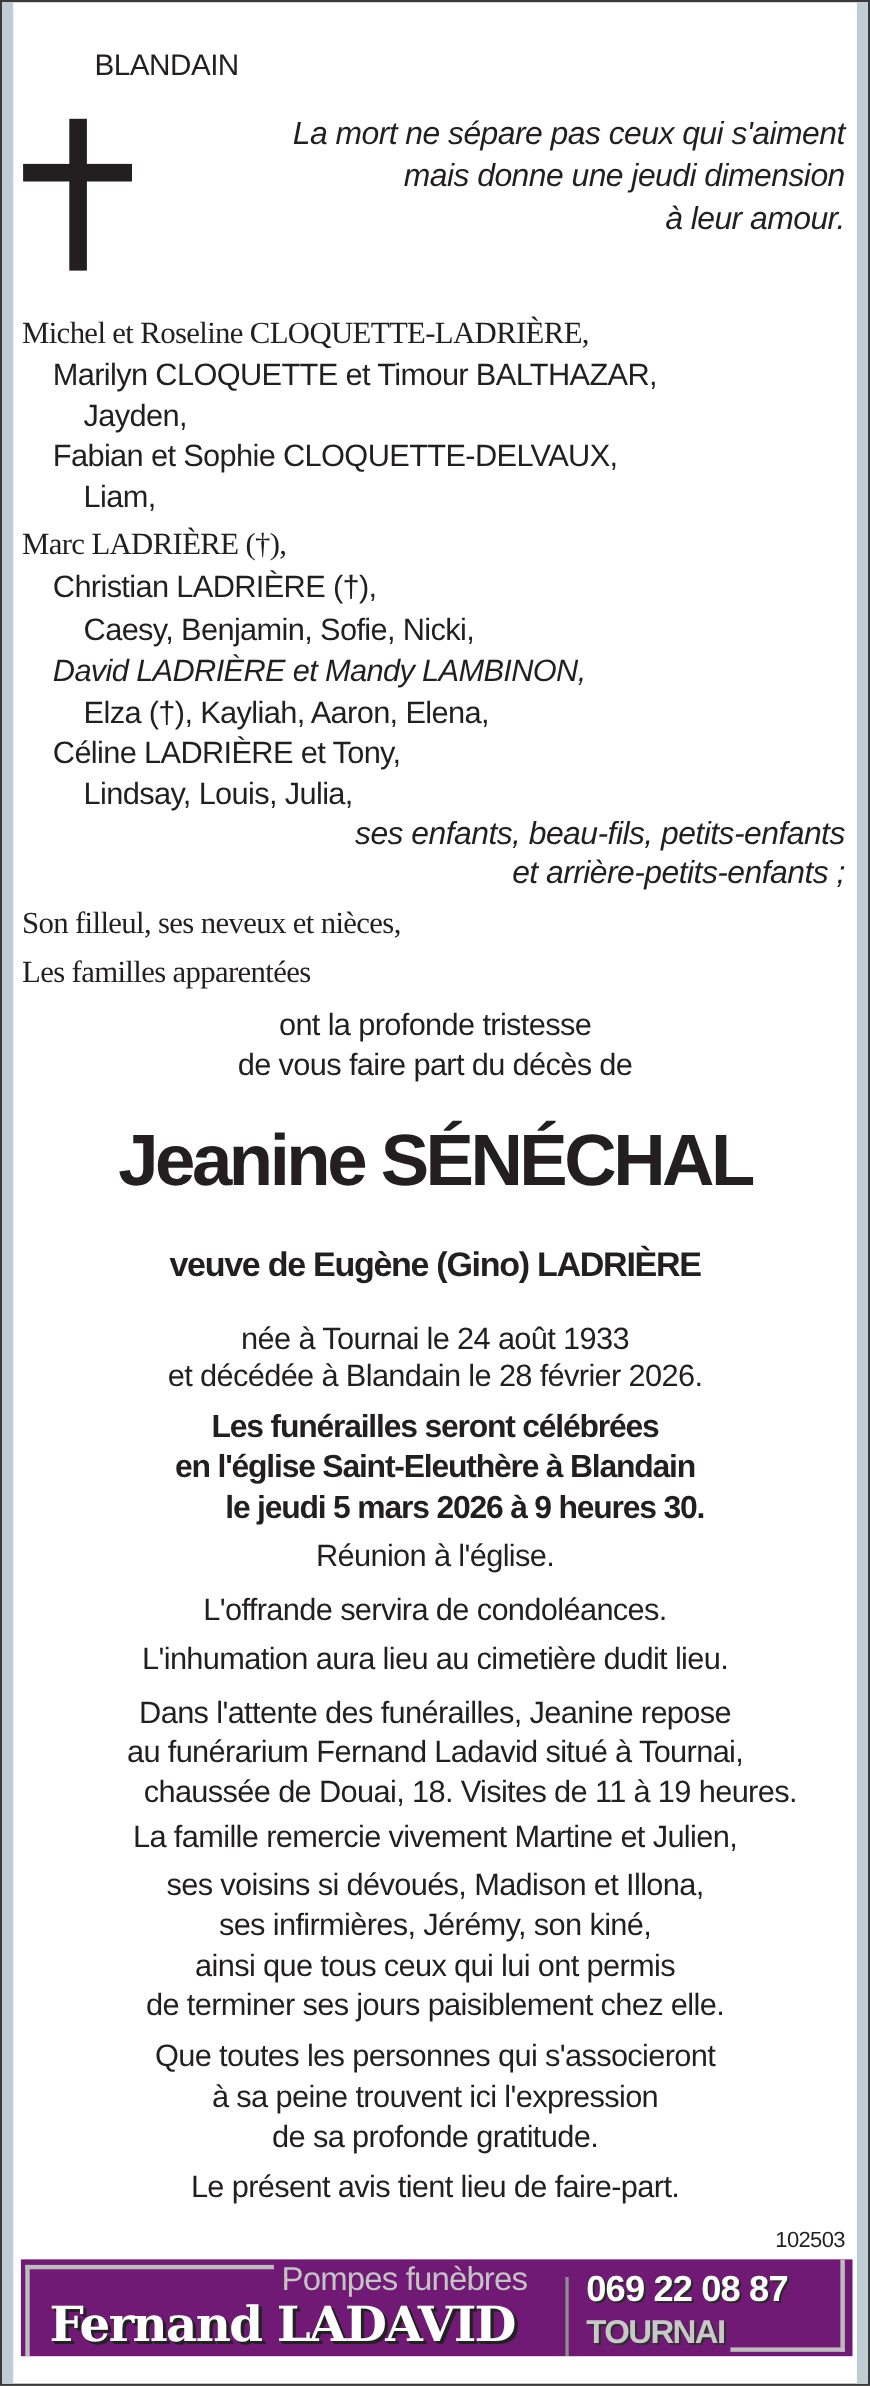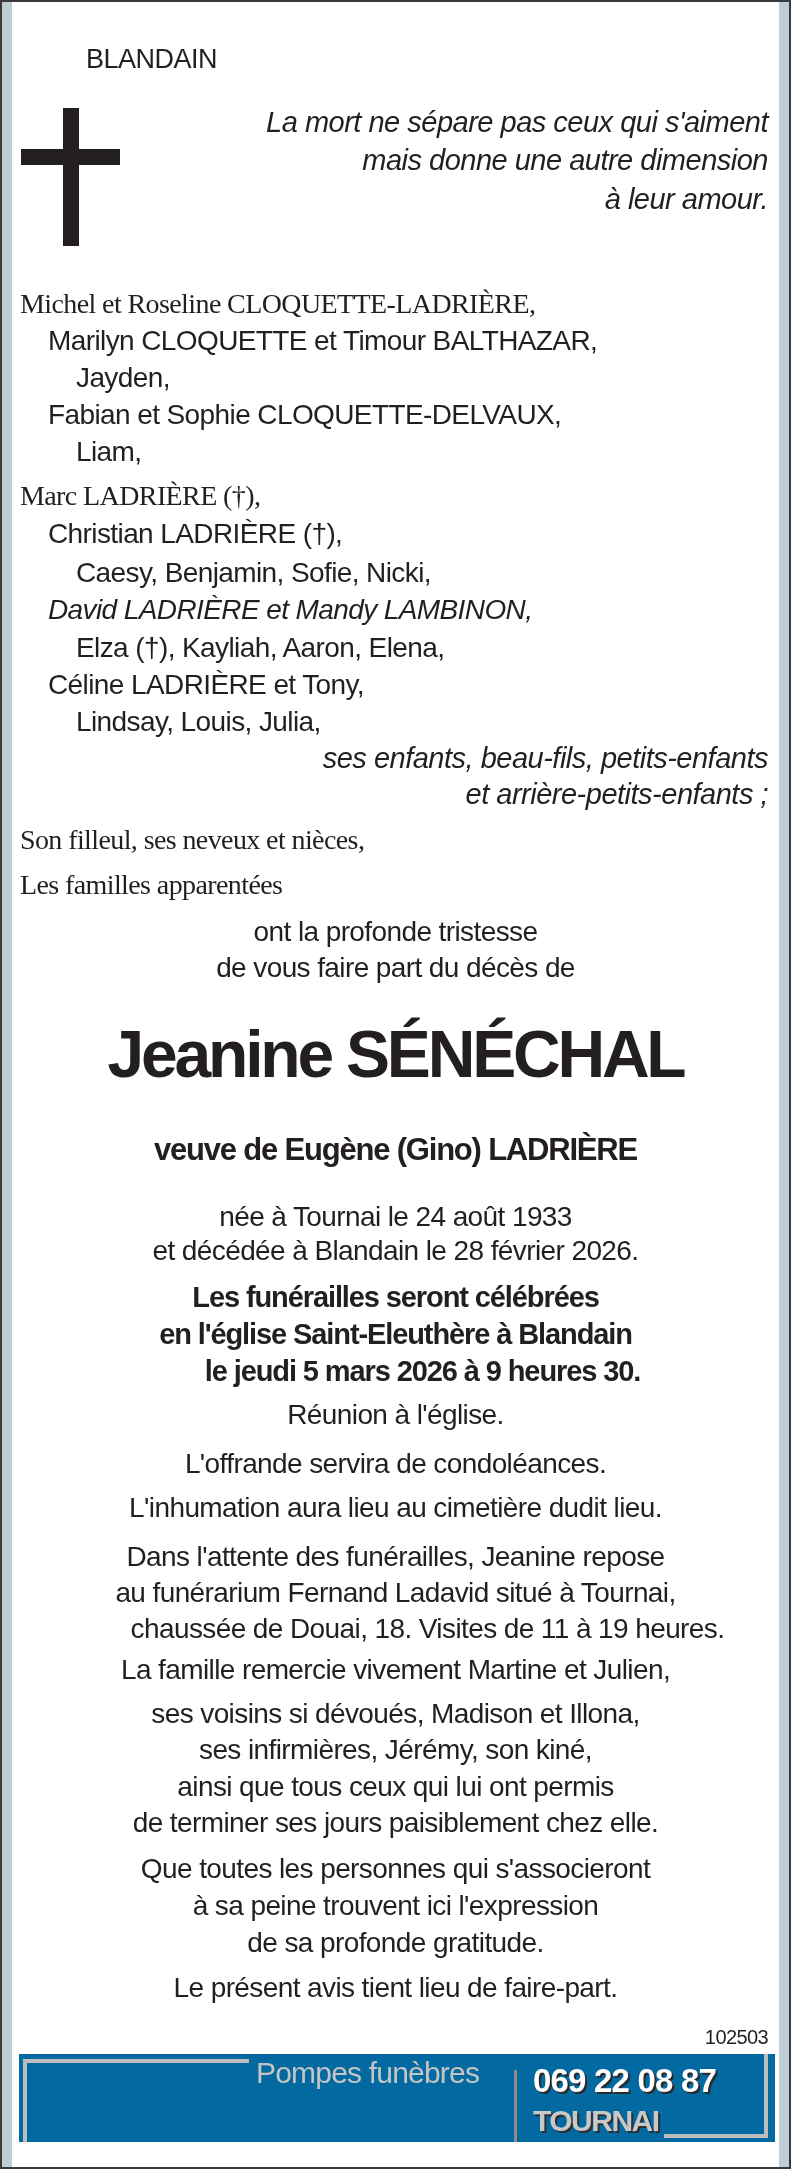--- a/index.html
+++ b/index.html
@@ -23,21 +23,21 @@
     .l1 { left: 48px; }
     .l2 { left: 76px; }
 
     .deceased { font-size: 66px; font-weight: bold; letter-spacing: -3.2px; line-height: 1; }
     .widow { font-size: 31px; font-weight: bold; letter-spacing: -1.2px; line-height: 1; }
     .funeral { font-size: 29px; font-weight: bold; letter-spacing: -1.1px; line-height: 1; }
 
     .ref { right: 23px; top: 2026px; font-size: 20px; letter-spacing: -0.6px; }
 
     
-    .banner { position: absolute; left: 19px; top: 2054px; width: 756px; height: 88px; background: #0369a1; overflow: hidden; }
+    .banner { position: absolute; left: 19px; top: 2054px; width: 756px; height: 88px; background: #701a75; overflow: hidden; }
     .acc-tl-h { position: absolute; left: 4px; top: 5px; width: 226px; height: 4px; background: #bdbdbd; }
     .acc-tl-v { position: absolute; left: 4px; top: 5px; width: 4px; height: 83px; background: #bdbdbd; }
     .acc-br-v { position: absolute; left: 745px; top: 0px; width: 4px; height: 84px; background: #bdbdbd; }
     .acc-br-h { position: absolute; left: 645px; top: 80px; width: 104px; height: 4px; background: #bdbdbd; }
     .sep { position: absolute; left: 495px; top: 16px; width: 3px; height: 72px; background: #8e8e8e; }
     .pf { position: absolute; left: 237px; top: 4px; font-size: 30px; color: #c4c4c4; letter-spacing: -0.8px; line-height: 1; }
     .brand { position: absolute; left: 26px; top: 38px; font-family: "DejaVu Serif", serif; font-weight: bold; font-size: 44px; color: #ffffff; letter-spacing: -1.5px; line-height: 1; text-shadow: 2px 2px 0 #222222, 3px 3px 0 #222222; }
     .phone { position: absolute; left: 514px; top: 10px; font-weight: bold; font-size: 33px; color: #ffffff; letter-spacing: -0.8px; line-height: 1; text-shadow: 2px 2px 0 #2a2a2a; }
     .city { position: absolute; left: 514px; top: 52px; font-weight: bold; font-size: 30px; color: #c8c8c8; letter-spacing: -1.5px; line-height: 1; text-shadow: 2px 2px 0 #2f2f2f; }
   </style>
@@ -51,21 +51,21 @@
 
 <div class="abs locality">BLANDAIN</div>
 
 <div>
   <div class="cross-v"></div>
   <div class="cross-h"></div>
 </div>
 
 <div>
   <div class="abs it right" style="top:108px;">La mort ne sépare pas ceux qui s'aiment</div>
-  <div class="abs it right" style="top:146px;">mais donne une autre dimension</div>
+  <div class="abs it right" style="top:146px;">mais donne une jeudi dimension</div>
   <div class="abs it right" style="top:185px;">à leur amour.</div>
 </div>
 
 <div>
   <div class="abs txt l0" style="top:290px;">Michel et Roseline CLOQUETTE-LADRIÈRE,</div>
   <div class="abs txt l1" style="top:327px;">Marilyn CLOQUETTE et Timour BALTHAZAR,</div>
   <div class="abs txt l2" style="top:364px;">Jayden,</div>
   <div class="abs txt l1" style="top:401px;">Fabian et Sophie CLOQUETTE-DELVAUX,</div>
   <div class="abs txt l2" style="top:438px;">Liam,</div>
   <div class="abs txt l0" style="top:482px;">Marc LADRIÈRE (†),</div>
@@ -132,16 +132,17 @@
 
 <div class="abs txt center" style="top:1974px;">Le présent avis tient lieu de faire-part.</div>
 <div class="abs ref">102503</div>
 
 <div class="banner">
   <div class="acc-tl-h"></div>
   <div class="acc-tl-v"></div>
   <div class="acc-br-v"></div>
   <div class="acc-br-h"></div>
   <div class="pf">Pompes funèbres</div>
+  <div class="brand">Fernand LADAVID</div>
   <div class="sep"></div>
   <div class="phone">069 22 08 87</div>
   <div class="city">TOURNAI</div>
 </div>
 
 </body></html>

